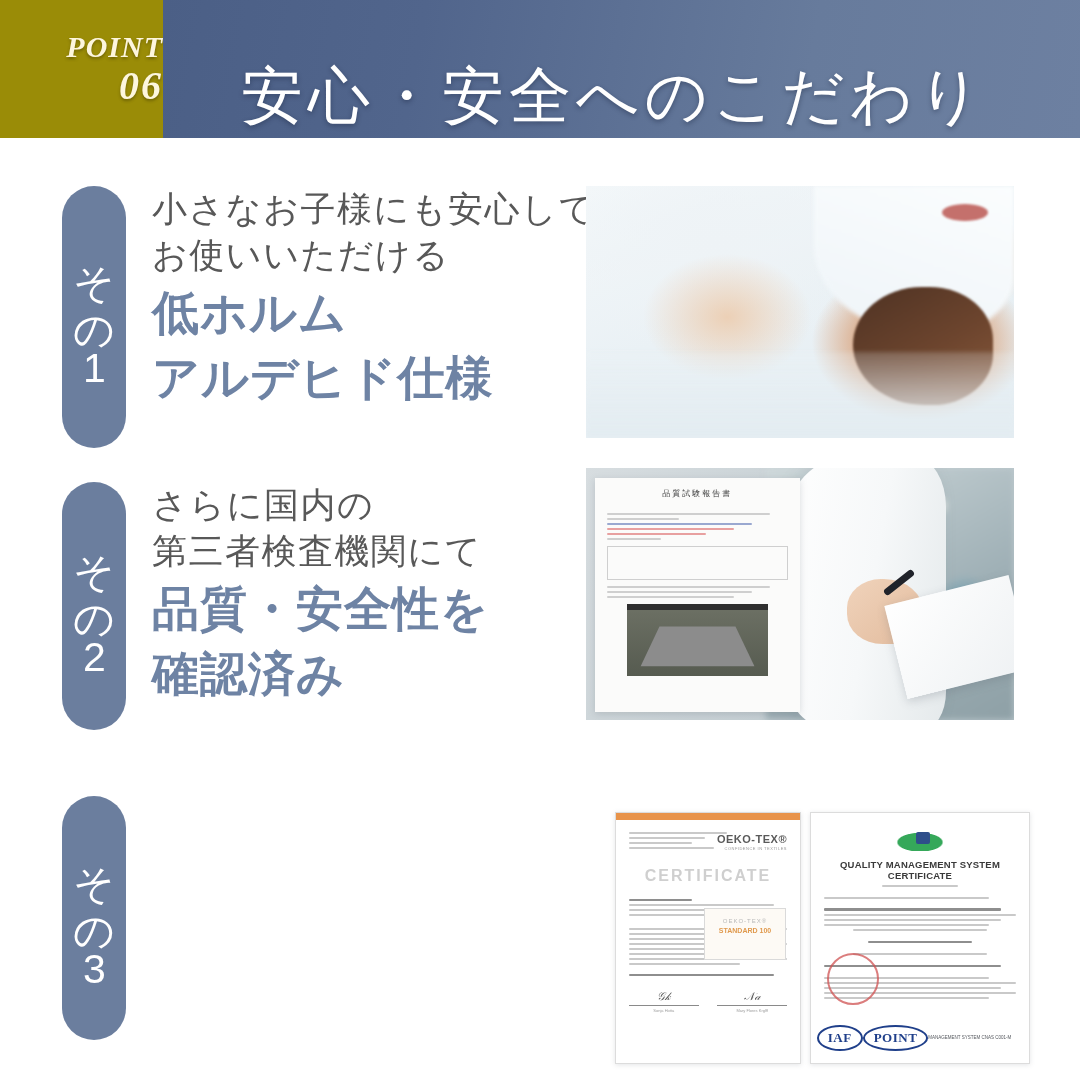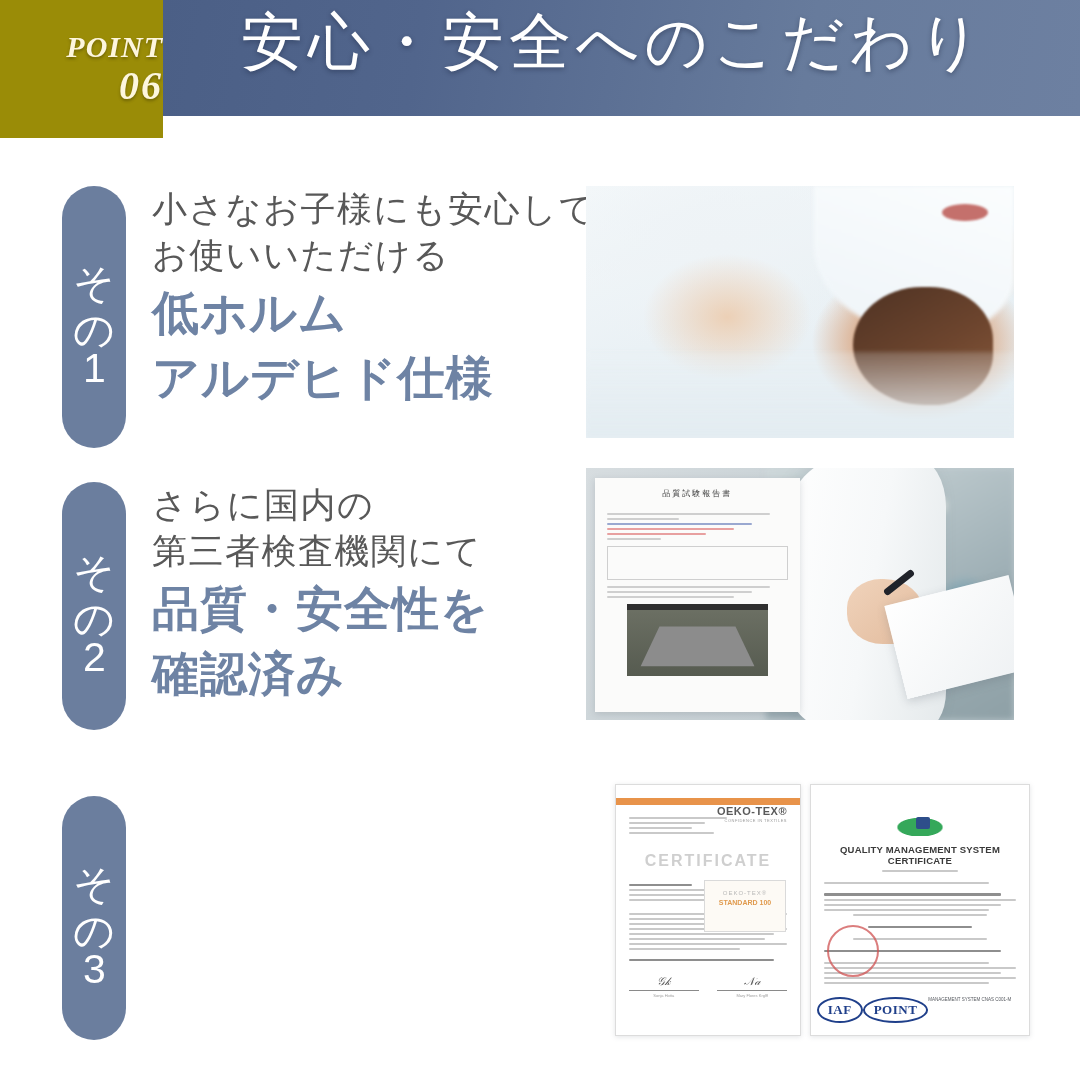--- a/index.html
+++ b/index.html
@@ -21,23 +21,23 @@
     color:#fdf6dd;
     font-family:"Liberation Serif","DejaVu Serif",serif;
     font-style:italic; font-weight:700;
     line-height:1;
     text-shadow:0 2px 3px rgba(60,50,0,.45);
   }
   .point-badge .pt-word { font-size:30px; letter-spacing:1px; margin-bottom:4px; }
   .point-badge .pt-num  { font-size:40px; letter-spacing:2px; }
 
   .header-bar {
-    flex:1; height:116px;
+    flex:1; height:138px;
     background:linear-gradient(100deg,#4b5f86 0%,#51658c 28%,#677b9c 70%,#6d80a1 100%);
-    display:flex; align-items:flex-start;
+    display:flex; align-items:flex-end;
   }
   .header-title {
     color:#ffffff;
     font-size:62px;
     font-weight:400;
     letter-spacing:5px;
     margin-left:78px;
     text-shadow:0 2px 5px rgba(20,30,55,.40);
     white-space:nowrap;
   }
@@ -180,21 +180,21 @@
     content:""; position:absolute; left:18%; top:22%;
     width:64%; height:62%; background:#8c8c8c;
     transform:perspective(60px) rotateX(32deg);
   }
 
   
   .cert {
     position:absolute; background:#ffffff;
     border:1px solid #dcdcdc;
     box-shadow:0 1px 5px rgba(120,125,135,.20);
-    padding:25px 13px; overflow:hidden;
+    padding:12px 13px; overflow:hidden;margin-top:28px;
   }
   .cert-topbar { height:7px; background:#e8934a; margin:-12px -13px 12px; }
   .c-line { height:2px; background:#c9c9c9; margin:3px 0; border-radius:1px; }
   .c-line.t1{width:62%} .c-line.t2{width:48%} .c-line.t3{width:40%} .c-line.t4{width:54%}
   .c-line.f1{width:100%} .c-line.f2{width:92%} .c-line.f3{width:86%} .c-line.f4{width:70%}
   .c-line.dk { background:#8e8e8e; }
   .oeko-logo {
     position:absolute; right:13px; top:20px;
     font-size:11px; font-weight:700; color:#5a5a5a; letter-spacing:.5px;
   }
@@ -234,21 +234,21 @@
     text-align:center; font-size:9.5px; font-weight:700;
     color:#3a3a3a; letter-spacing:.2px; margin-bottom:4px;
   }
   .red-stamp {
     position:absolute; left:16px; bottom:58px;
     width:52px; height:52px; border:2px solid #cf5252;
     border-radius:50%; opacity:.75;
   }
   .badge-row {
     position:absolute; left:0; right:12px; bottom:12px;
-    display:flex; align-items:flex-start; justify-content:center; 
+    display:flex; align-items:center; justify-content:center; 
   }
   .iaf, .cnas {
     font-family:"Liberation Serif","DejaVu Serif",serif;
     font-weight:700; font-size:13px; color:#1f3f8a;
     border:2px solid #1f3f8a; border-radius:50%;
     padding:3px 9px; letter-spacing:.5px;
   }
   .cnas-text { font-size:4.5px; color:#55585e; line-height:1.35; }
 </style>
 </head>

